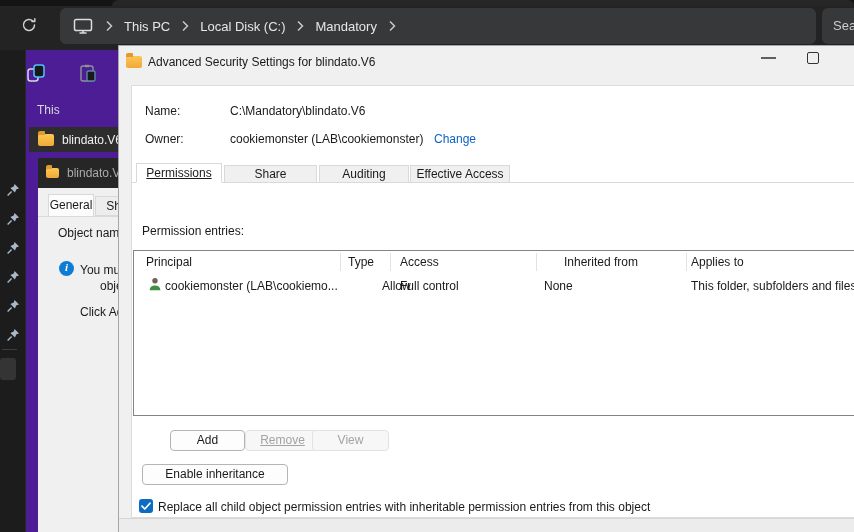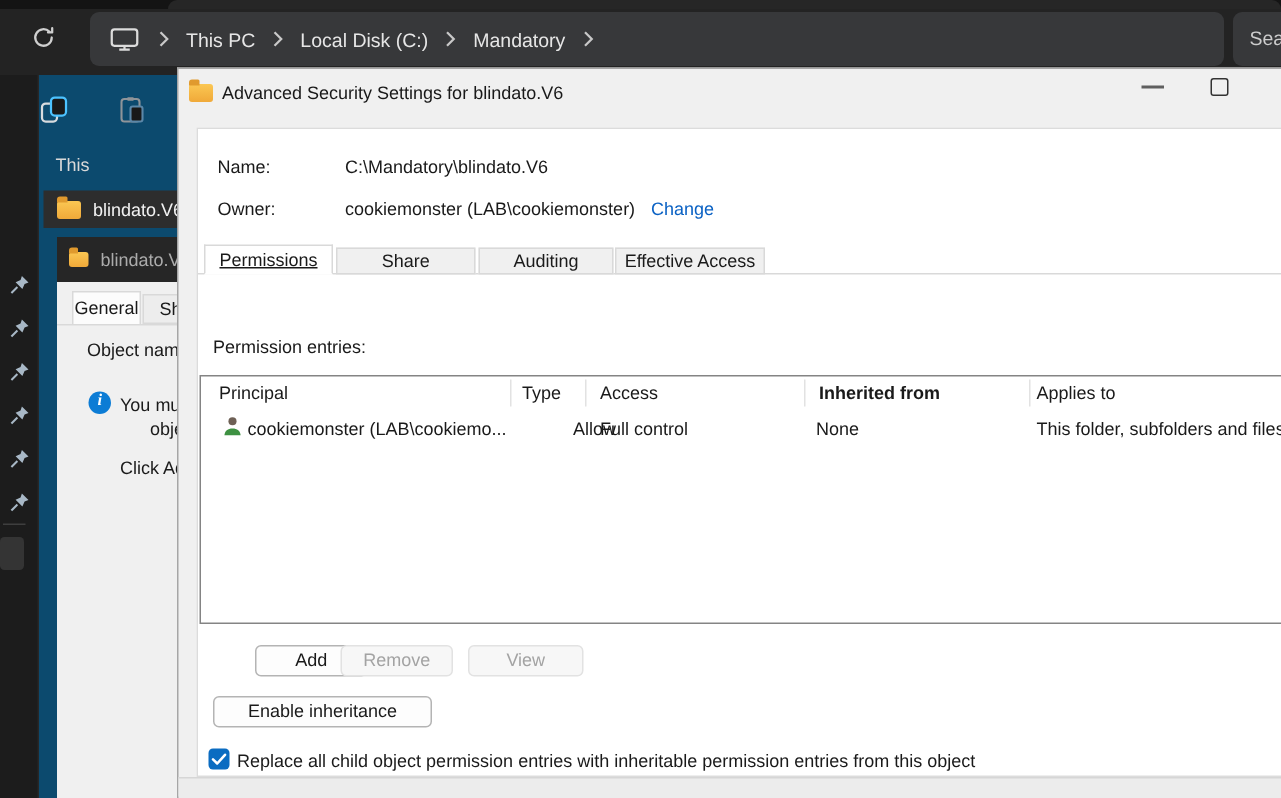--- a/index.html
+++ b/index.html
@@ -1,17 +1,17 @@
 <!DOCTYPE html>
 <html><head>
 <meta charset="utf-8">
 <style>
   html,body{margin:0;padding:0;background:#101010;}
   *{box-sizing:border-box;}
-  .canvas{position:relative;width:854px;height:532px;overflow:hidden;background:#0c4a6e;
+  .canvas{position:relative;width:854px;height:532px;overflow:hidden;background:#4c1d95;
           font-family:"Liberation Sans",sans-serif;font-size:12px;color:#1a1a1a;}
   .abs{position:absolute;}
 
   
   .tabstrip{left:0;top:0;width:854px;height:6px;background:#141414;}
   .tabremnant{left:112px;top:0;width:742px;height:6px;background:#262626;border-radius:8px 8px 0 0;}
   .navbar{left:0;top:6px;width:854px;height:44px;background:#232323;}
   .refresh{left:20px;top:16px;width:18px;height:18px;cursor:pointer;}
   .crumbbar{left:60px;top:8px;width:756px;height:36px;background:#37383a;border-radius:6px;
             display:flex;align-items:center;color:#e6e6e6;font-size:13px;padding-left:12px;}
@@ -202,21 +202,21 @@
       <div class="stab idle" style="left:187px;width:90px;">Auditing</div>
       <div class="stab idle" style="left:278px;width:100px;">Effective Access</div>
       <div class="stabline"></div>
 
       <div class="lbl" style="left:10px;top:138px;">Permission entries:</div>
 
       <div class="ptable">
         <div class="th" style="left:12px;">Principal</div>
         <div class="th" style="left:214px;">Type</div>
         <div class="th" style="left:266px;">Access</div>
-        <div class="th" style="left:412px;font-weight:bold;">Inherited from</div>
+        <div class="th" style="left:430px;">Inherited from</div>
         <div class="th" style="left:557px;">Applies to</div>
         <div class="vsep" style="left:206px;"></div>
         <div class="vsep" style="left:256px;"></div>
         <div class="vsep" style="left:402px;"></div>
         <div class="vsep" style="left:552px;"></div>
 
         <div class="trow">
           <span style="position:absolute;left:14px;top:2px;">
             <svg width="14" height="14" viewBox="0 0 14 14">
               <circle cx="7" cy="3.8" r="2.7" fill="#6e6055"></circle>
@@ -225,21 +225,21 @@
           </span>
           <span class="td" style="left:31px;">cookiemonster (LAB\cookiemo...</span>
           <span class="td" style="left:214px;margin-left:34px;">Allow</span>
           <span class="td" style="left:266px;">Full control</span>
           <span class="td" style="left:410px;">None</span>
           <span class="td" style="left:557px;">This folder, subfolders and files</span>
         </div>
       </div>
 
       <div class="btn on" style="left:10px;top:344px;width:75px;margin-left:28px;">Add</div>
-      <div class="btn off" style="left:95px;top:344px;width:75px;">Remove</div>
+      <div class="btn off" style="left:113px;top:344px;width:75px;text-decoration:underline;">Remove</div>
       <div class="btn off" style="left:180px;top:344px;width:77px;">View</div>
       <div class="btn on" style="left:10px;top:378px;width:146px;">Enable inheritance</div>
 
       <div class="cbox">
         <svg width="14" height="14" viewBox="0 0 14 14">
           <path d="M3 7.2 5.8 10 11 4.2" fill="none" stroke="#fff" stroke-width="1.7" stroke-linecap="round" stroke-linejoin="round"></path>
         </svg>
       </div>
       <div class="lbl" style="left:26px;top:414px;">Replace all child object permission entries with inheritable permission entries from this object</div>
     </div>

